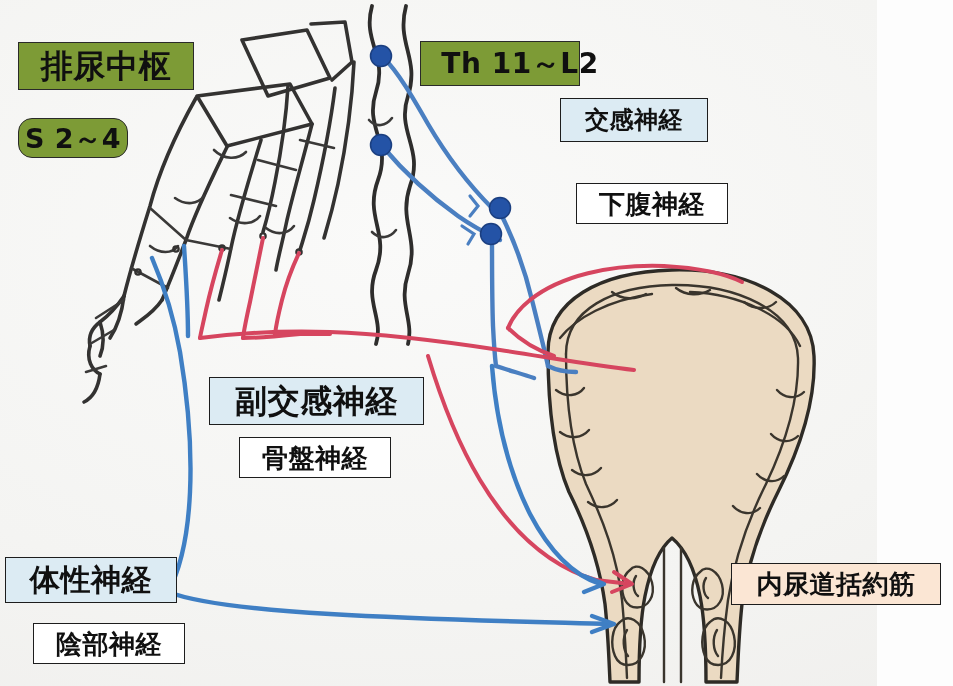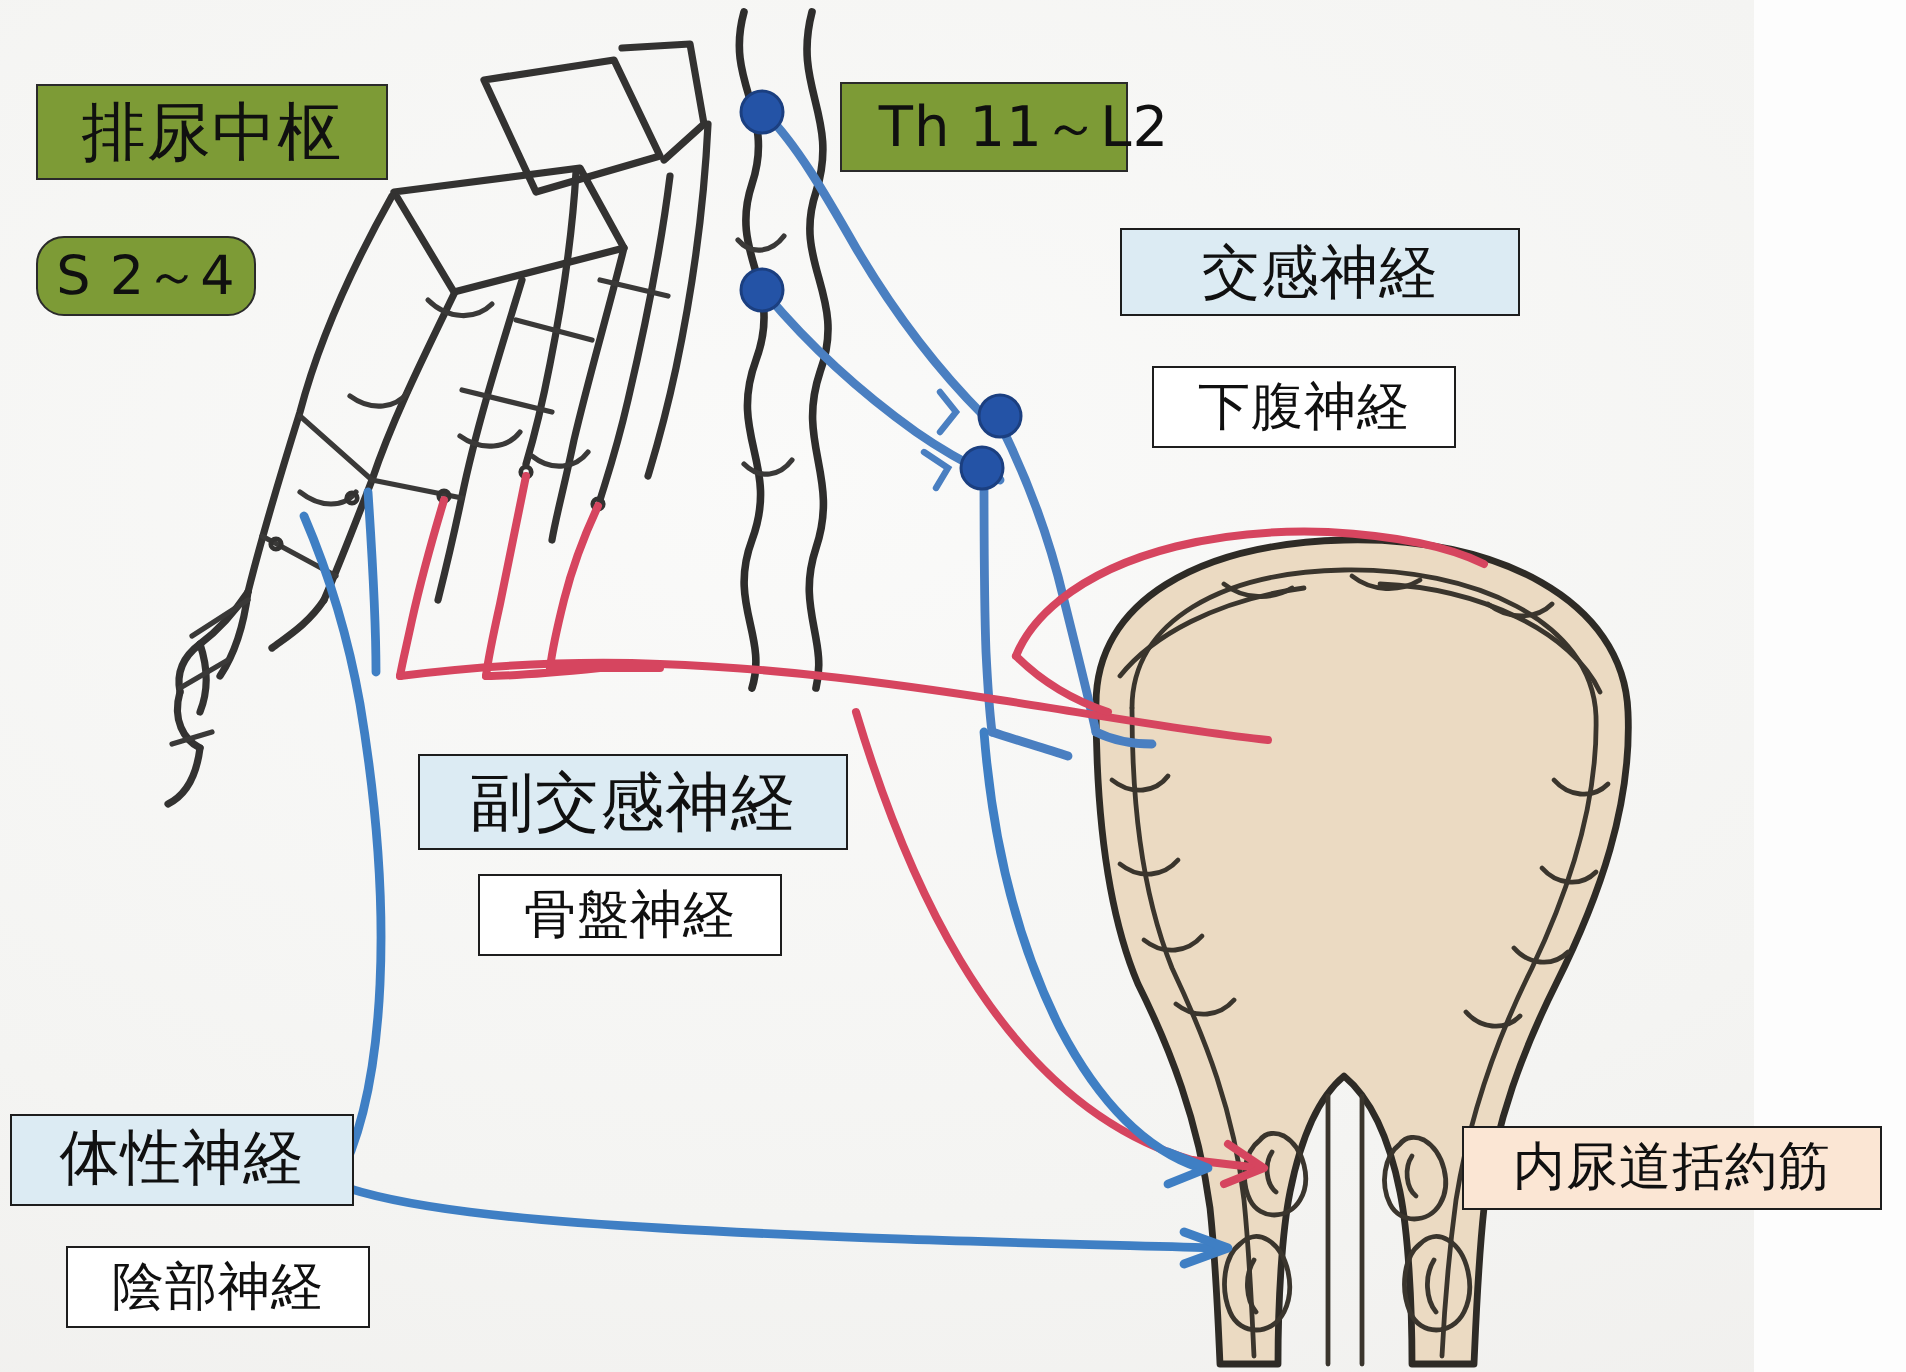--- a/index.html
+++ b/index.html
@@ -41,21 +41,21 @@
 
   
   .lbl {
     position: absolute;
     box-sizing: border-box;
     display: flex;
     align-items: center;
     justify-content: center;
     border: 1.6px solid #1d1d1d;
     color: #101010;
-    font-weight: 400;
+    font-weight: 700;
     letter-spacing: 0.02em;
     white-space: nowrap;
     line-height: 1;
   }
   .lbl.green {
     background: #7d9b36;
     border-color: #2a2a2a;
   }
   .lbl.blue {
     background: #dcebf3;
@@ -66,22 +66,22 @@
     border-color: #1d1d1d;
   }
   .lbl.peach {
     background: #fbe6d4;
     border-color: #1d1d1d;
   }
 
   
   #lbl-center      { left: 18px;  top: 42px;  width: 176px; height: 48px; font-size: 32px; }
   #lbl-s24         { left: 18px;  top: 118px; width: 110px; height: 40px; font-size: 27px; border-radius: 14px; }
-  #lbl-th11l2      { left: 420px; top: 41px;  width: 144px; height: 45px; font-size: 28px; padding-left: 40px; }
-  #lbl-sympathetic { left: 560px; top: 114px; width: 200px; height: 44px; font-size: 29px; }
+  #lbl-th11l2      { left: 420px; top: 41px;  width: 160px; height: 45px; font-size: 28px; padding-left: 40px; }
+  #lbl-sympathetic { left: 560px; top: 98px; width: 148px; height: 44px; font-size: 24px; }
   #lbl-hypogastric { left: 576px; top: 183px; width: 152px; height: 41px; font-size: 26px; }
   #lbl-detrusor    { left: 766px; top: 261px; width: 180px; height: 44px; font-size: 26px; }
   #lbl-parasymp    { left: 209px; top: 377px; width: 215px; height: 48px; font-size: 32px; }
   #lbl-pelvic      { left: 239px; top: 437px; width: 152px; height: 41px; font-size: 26px; }
   #lbl-somatic     { left: 5px;   top: 557px; width: 172px; height: 46px; font-size: 30px; text-align: right; }
   #lbl-pudendal    { left: 33px;  top: 623px; width: 152px; height: 41px; font-size: 26px; text-align: center; }
   #lbl-internal-sp { left: 731px; top: 563px; width: 210px; height: 42px; font-size: 26px; }
   #lbl-external-sp { left: 731px; top: 632px; width: 210px; height: 42px; font-size: 26px; }
 </style>
 </head>

